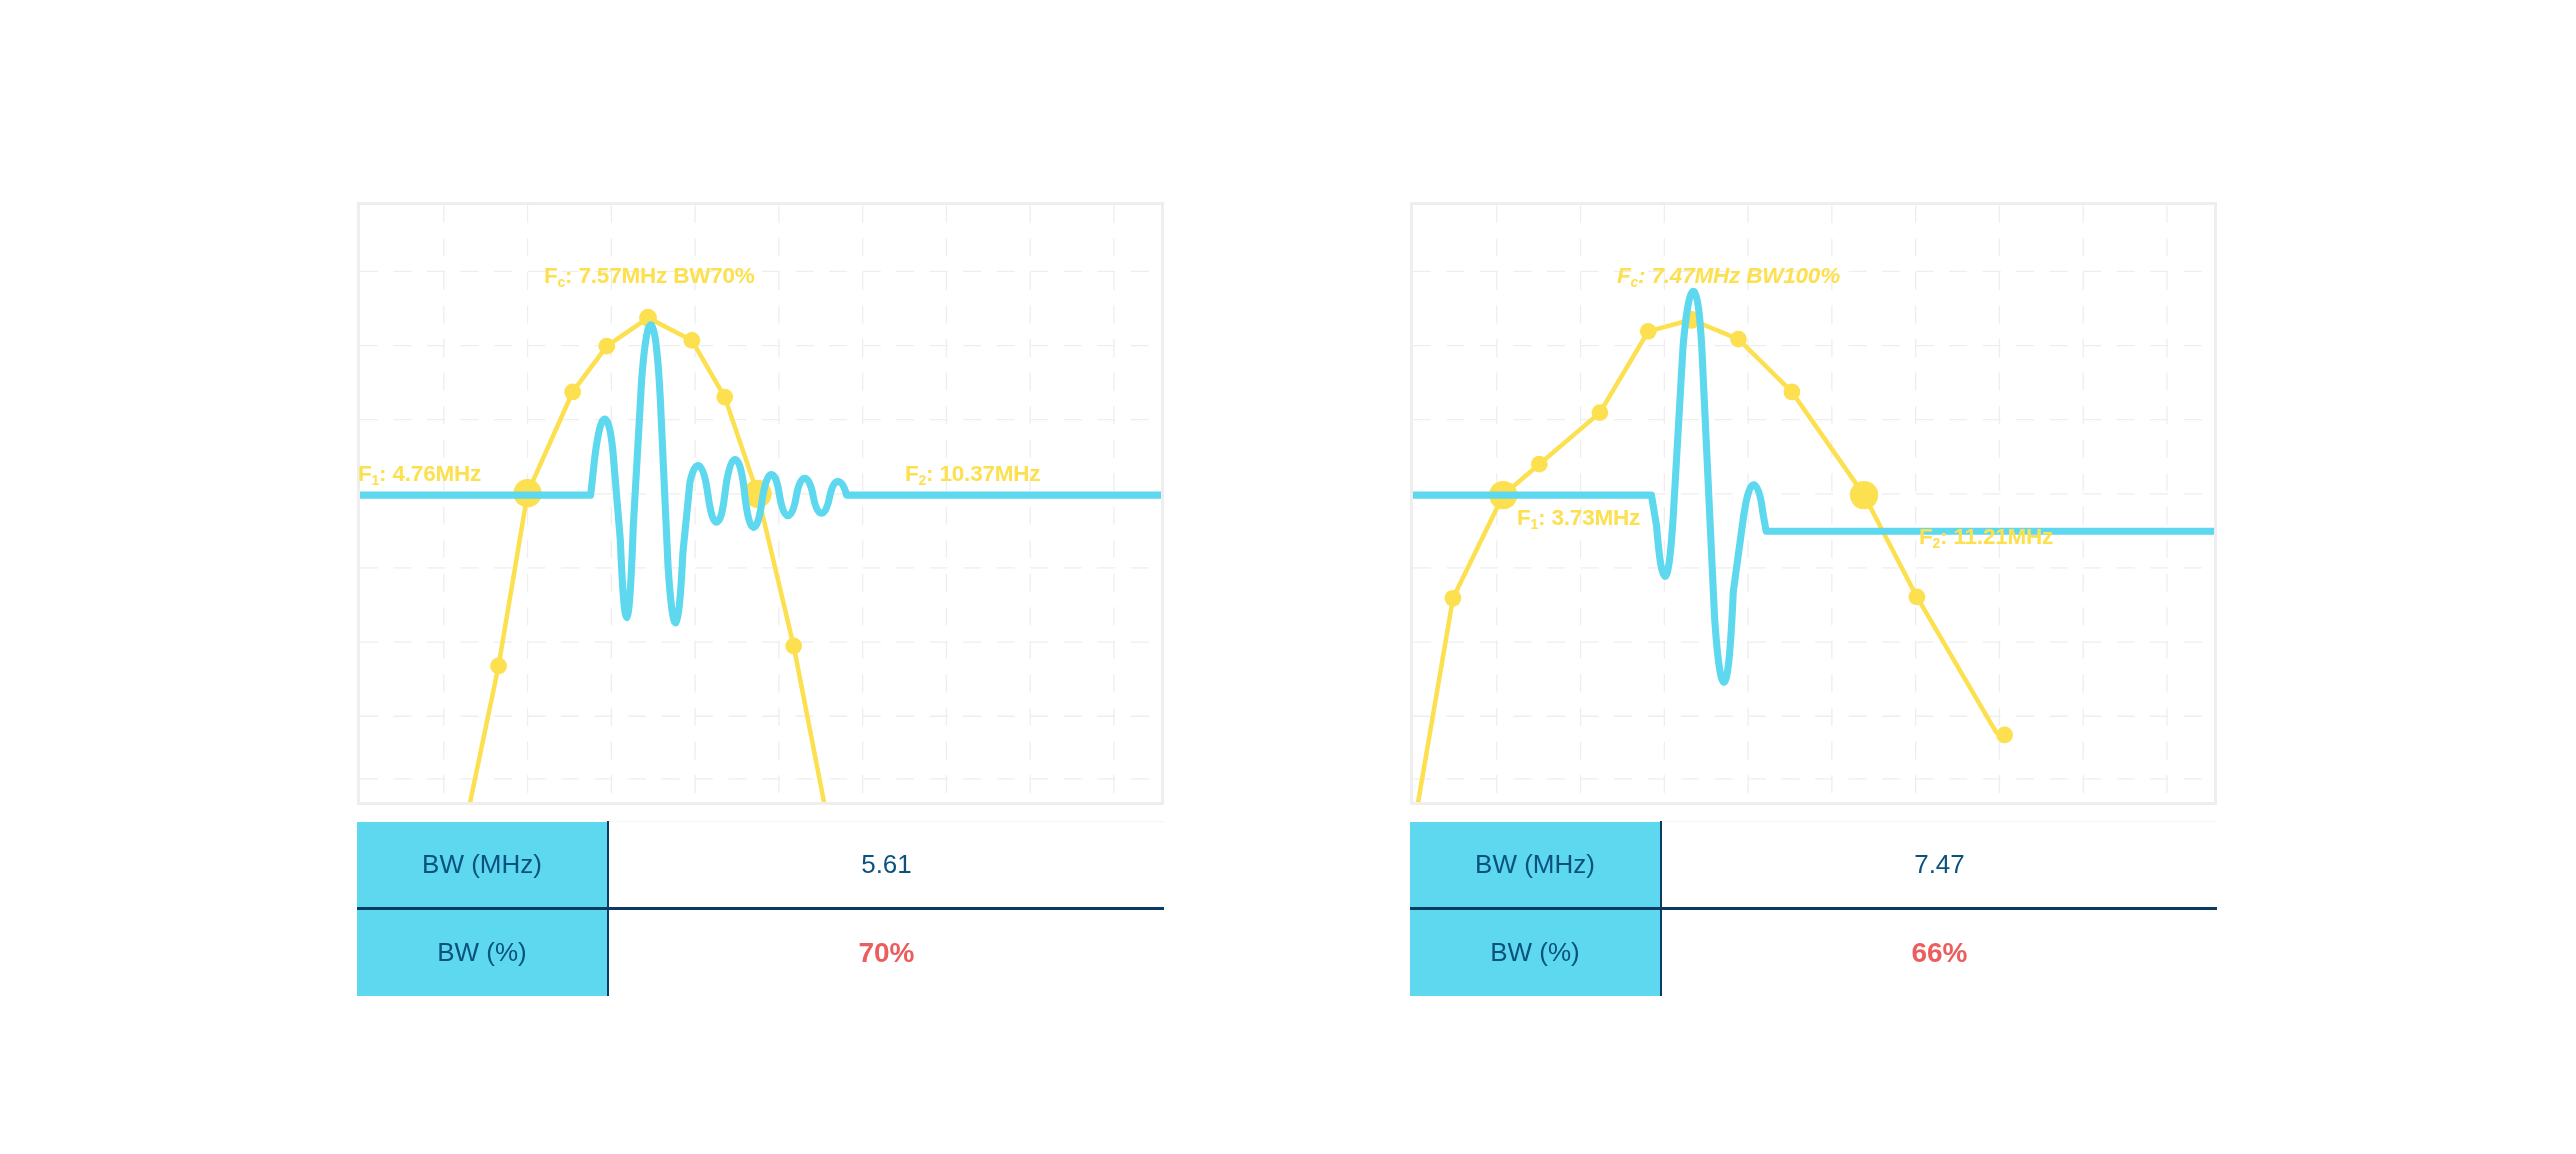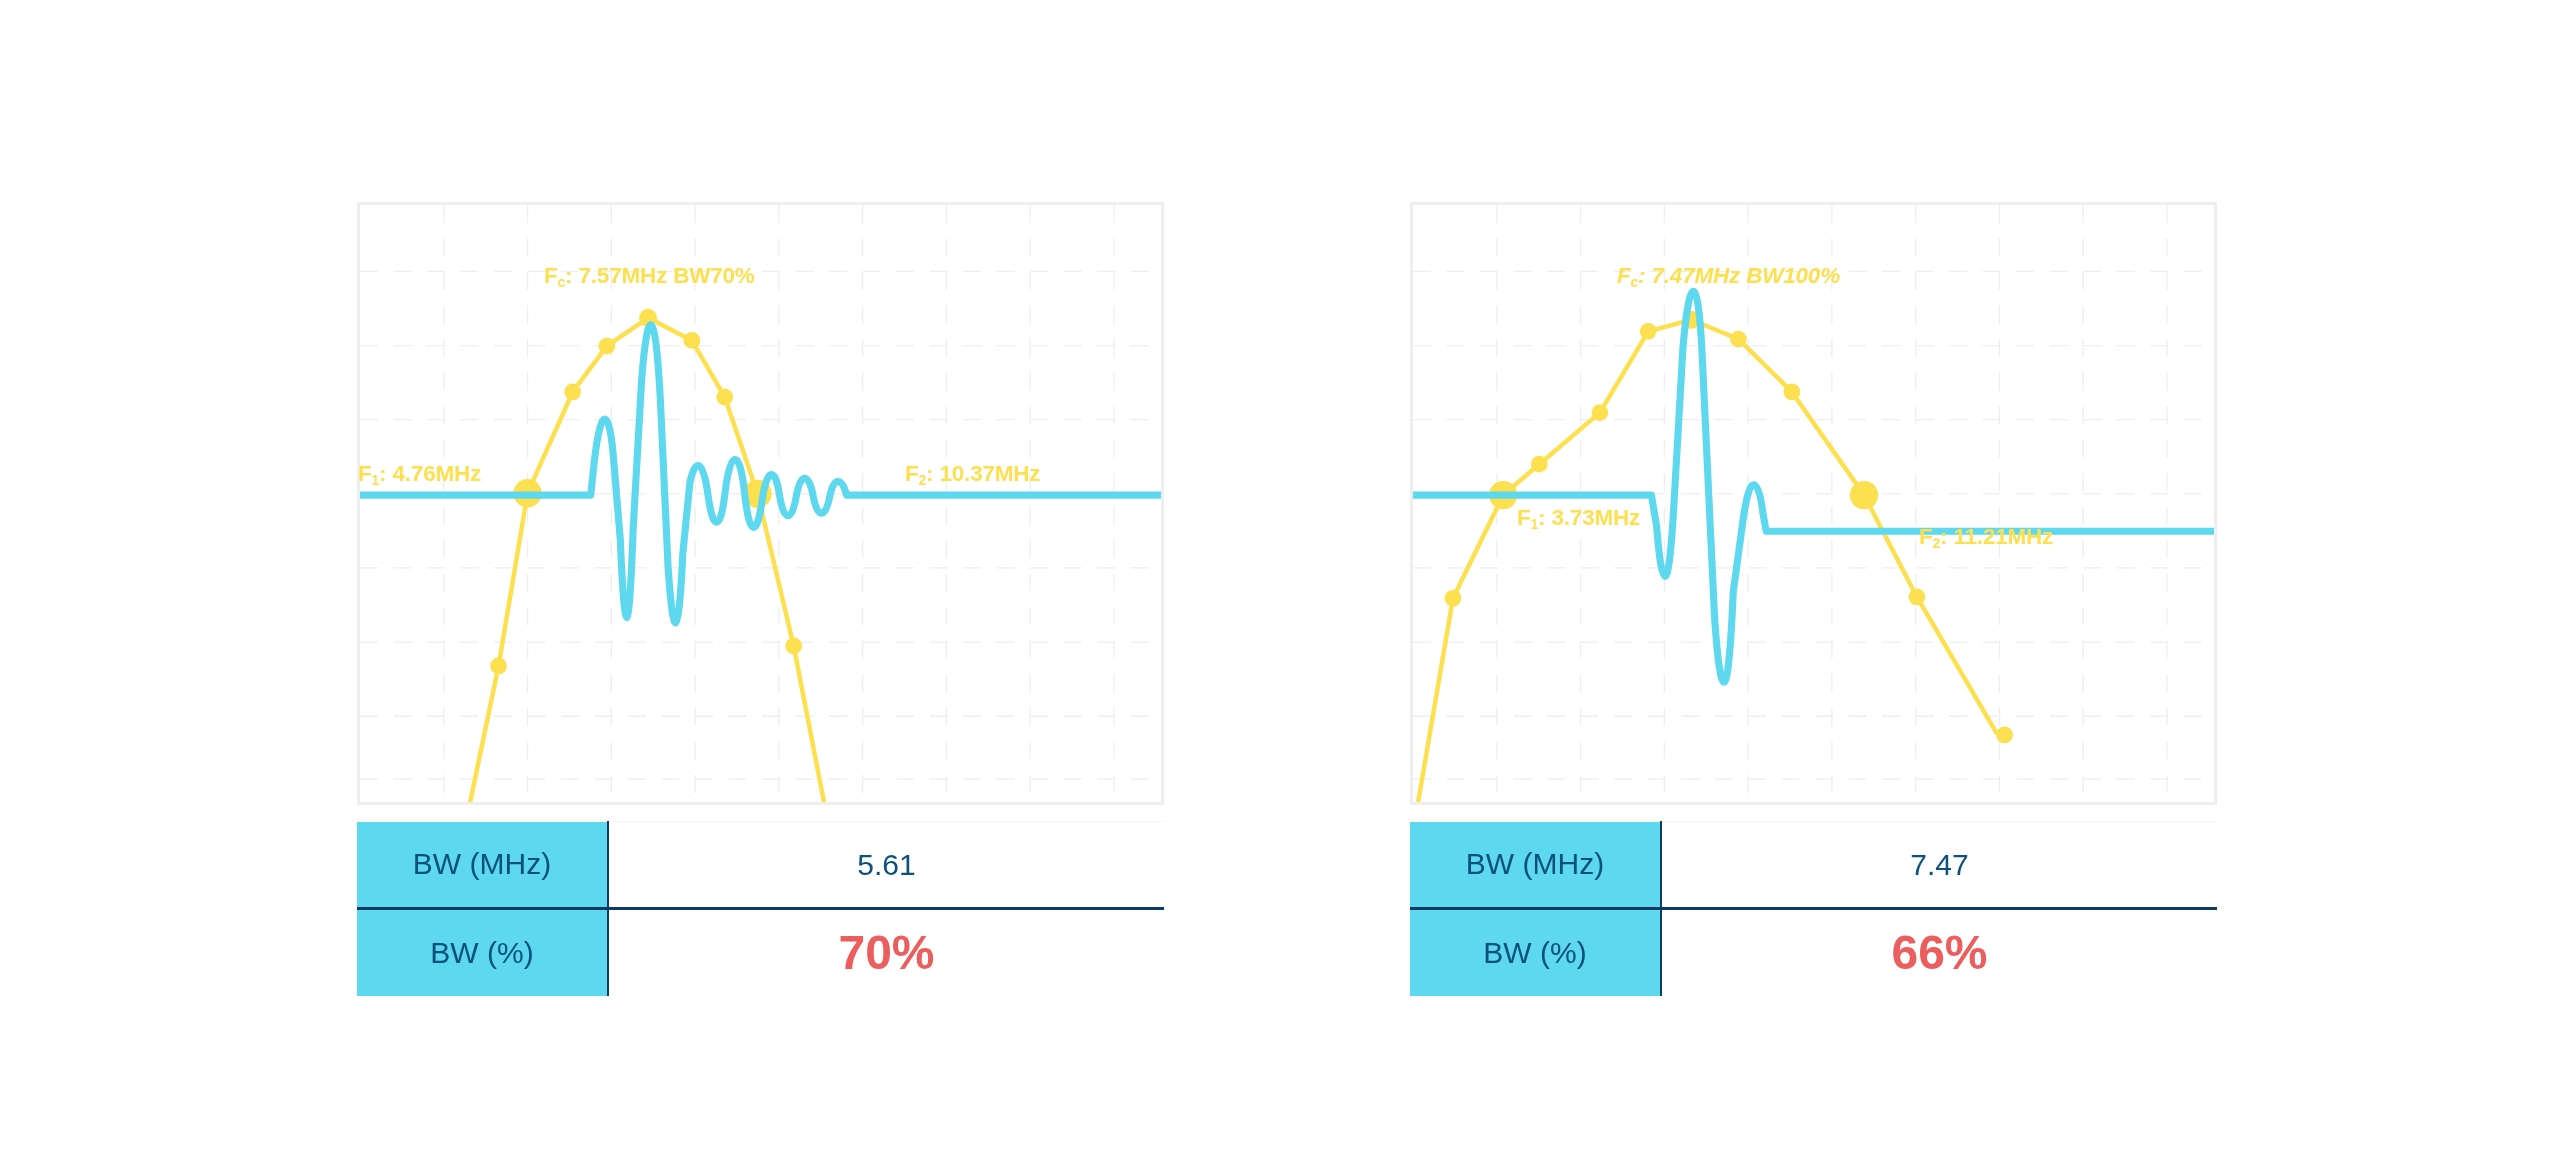--- a/index.html
+++ b/index.html
@@ -74,36 +74,36 @@
   .bw-table table {
     border-collapse: collapse;
     width: 100%;
     table-layout: fixed;
   }
   .bw-table td {
     height: 87px;
     text-align: center;
     vertical-align: middle;
     color: #0B5180;
-    font-size: 30px;
+    font-size: 26px;
     font-weight: normal;
     padding: 0;
   }
   .cell-head {
     width: 251px;
     background: #5DD8EE;
     border-right: 2.6px solid #0B3A63;
   }
   .cell-value { background: #ffffff; }
   .row-top td { border-bottom: 3.9px solid #0B3A63; }
   .row-top .cell-value { border-top: 1.9px solid #f2f7fa; }
   .row-bottom .cell-value {
     color: #EC5D5D;
     font-weight: bold;
-    font-size: 48px;
+    font-size: 28px;
   }
   .row-bottom .cell-head { border-bottom: none; }
 </style>
 </head>
 <body>
 
 <div class="stage">
 
   <div class="panel panel-left">
 

